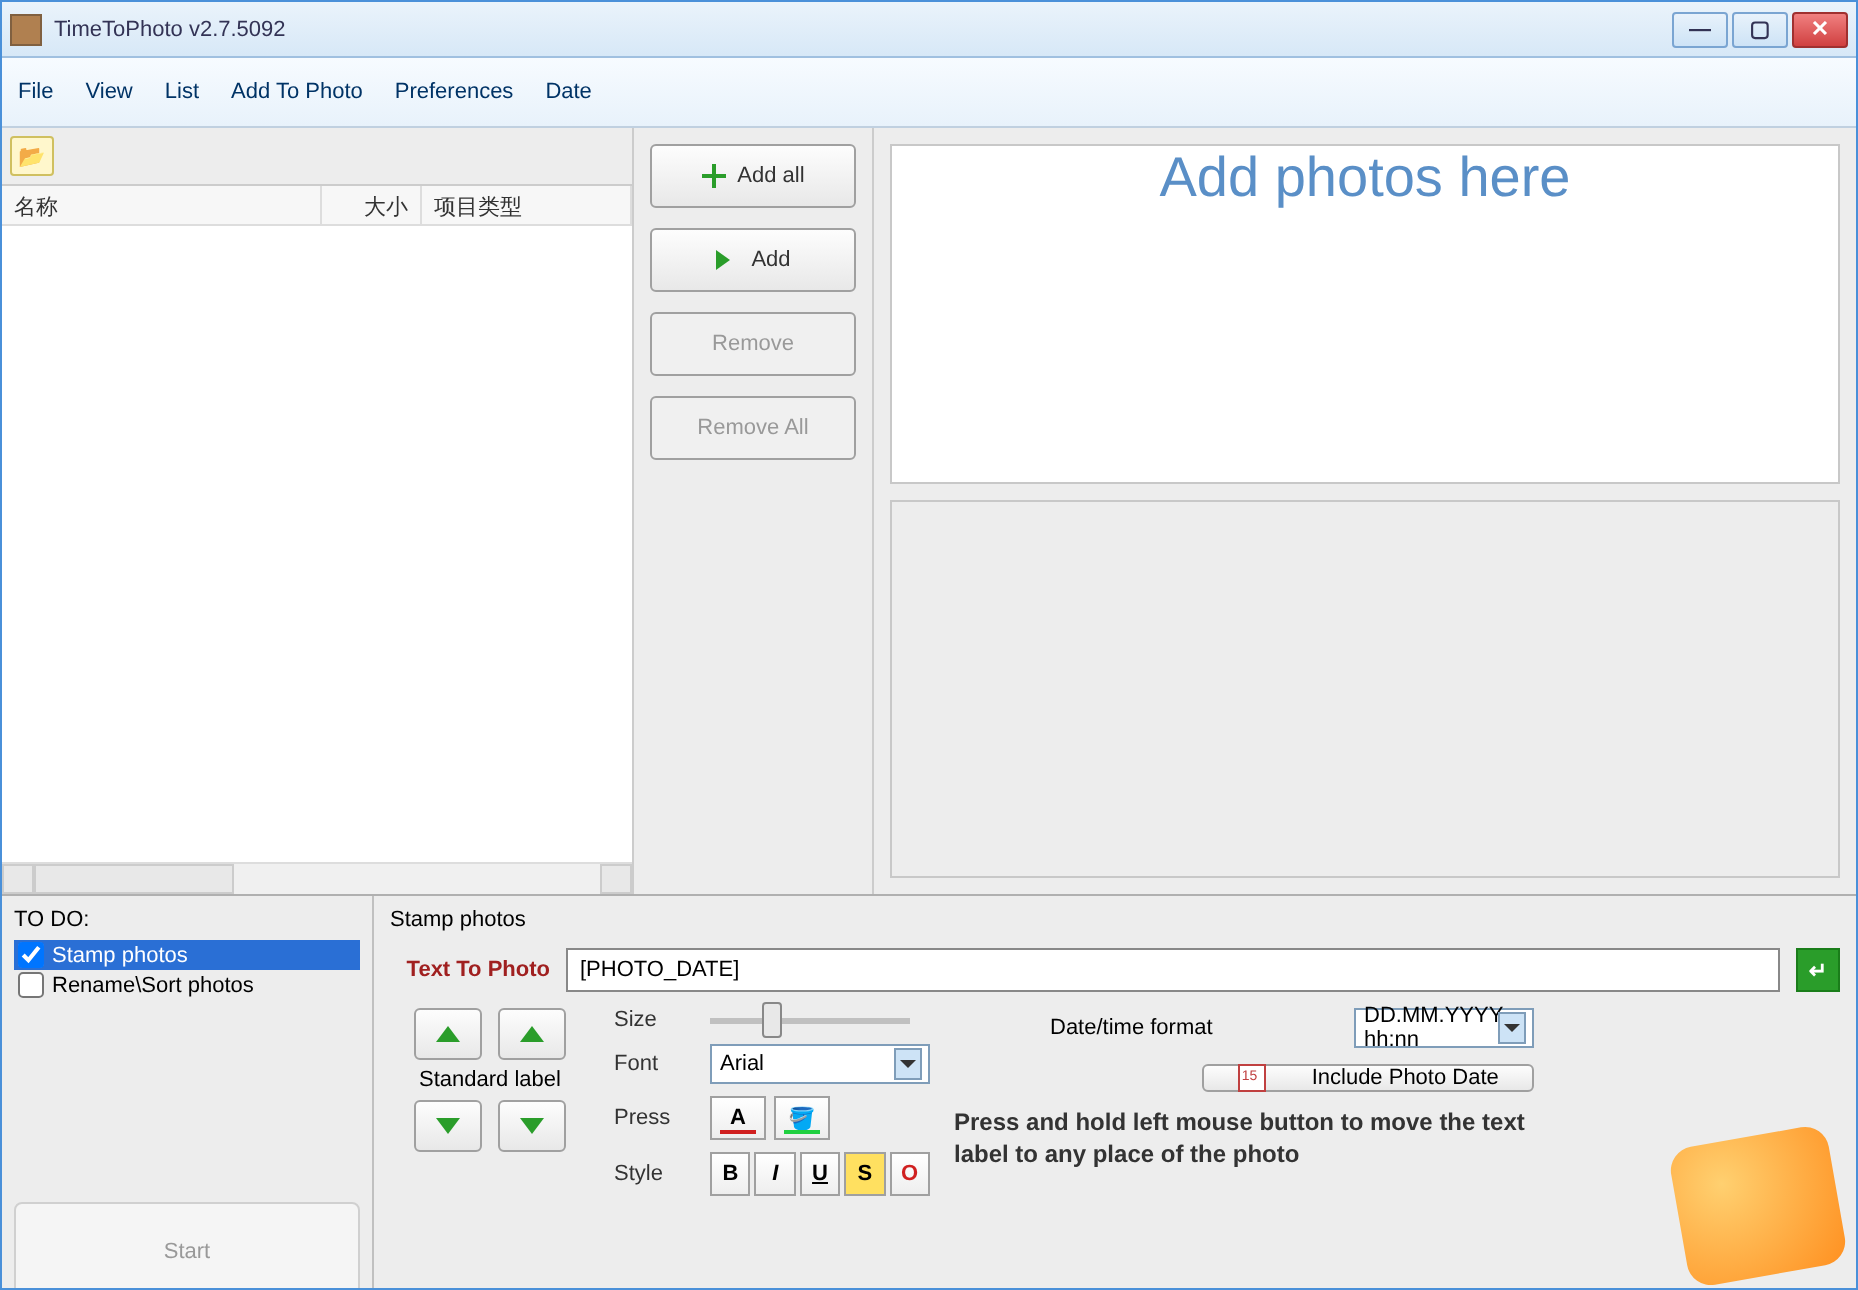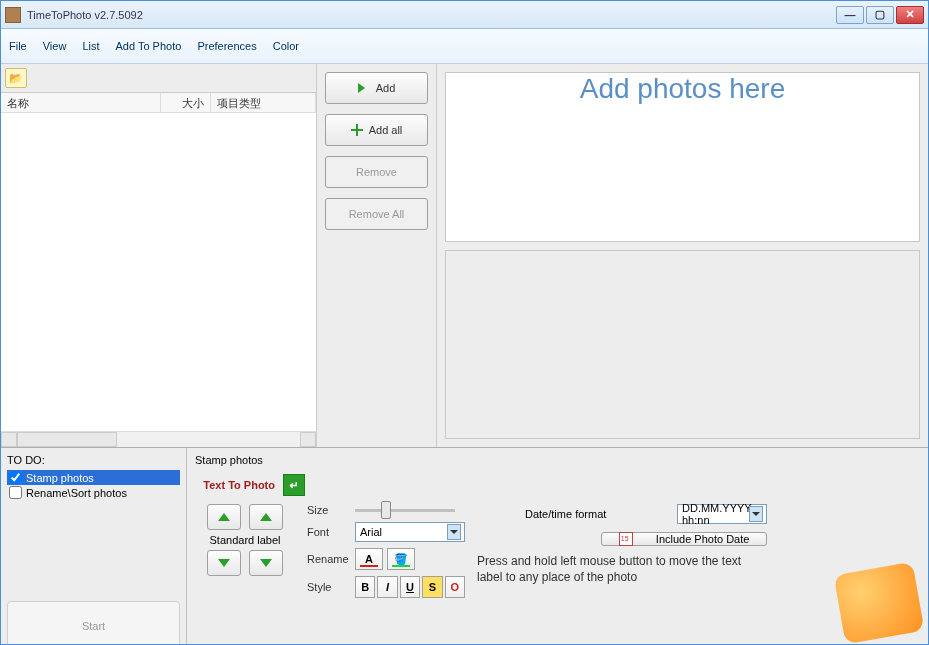--- a/index.html
+++ b/index.html
@@ -78,21 +78,21 @@
 .mini-btn .underline { position:absolute; bottom:2px; left:4px; right:4px; height:2px; }
 .style-btns { display:flex; gap:2px;}
 .style-btns .mini-btn { width:24px; }
 
 .dt-section { width:290px; }
 .dt-row { display:flex; align-items:center; gap:8px; margin-bottom:8px;padding-left:48px;}
 .dt-combo { flex:1;margin-left:44px; }
 .wide-btn { height:14px; width:100%; border:1px solid #a0a0a0; background:linear-gradient(#fdfdfd,#e8e8e8); border-radius:3px; display:flex; align-items:center; justify-content:center; gap:23px;}
 .cal-icon { width:14px; height:14px; background:#fff; border:1px solid #c04040; position:relative;}
 .cal-icon::before{content:'15';position:absolute;font-size:7px;color:#c04040;left:1px;top:2px;}
-.hint-text { font-weight:normal; color:#333; font-size:12px; line-height:1.3; margin-top:4px;}
+.hint-text { font-weight:bold; color:#333; font-size:12px; line-height:1.3; margin-top:4px;}
 
 .logo-art { position:absolute; right:4px; bottom:4px; width:90px; height:90px; }
 .logo-art .blob { width:80px; height:70px; background:radial-gradient(circle at 30% 30%, #ffd070, #ff9020); border-radius:12px; transform:rotate(-10deg); position:absolute; top:5px; left:5px;}
 </style>
 </head>
 <body>
 
 <div class="titlebar">
   <div class="app-icon"></div>
   <div class="title">TimeToPhoto v2.7.5092</div>
@@ -100,21 +100,21 @@
   <div class="win-btn">▢</div>
   <div class="win-btn close">✕</div>
 </div>
 
 <div class="menubar">
   <span>File</span>
   <span>View</span>
   <span>List</span>
   <span>Add To Photo</span>
   <span>Preferences</span>
-  <span>Color</span>
+  <span>Date</span>
 </div>
 
 <div class="main-area">
   <div class="left-panel">
     <div class="path-bar">
       <div class="path-up">
         <span style="color:#a08020;">📂</span>
       </div>
     </div>
     <div class="columns">
@@ -126,26 +126,26 @@
     <div class="scrollbar-h">
       <div class="sb-btn"></div>
       <div class="sb-thumb"></div>
       <div style="flex:1"></div>
       <div class="sb-btn"></div>
     </div>
   </div>
 
   <div class="mid-panel">
     <div class="action-btn">
+      <div class="plus-icon"></div>
+      <span>Add all</span>
+    </div>
+    <div class="action-btn">
       <div class="arrow-right"></div>
       <span>Add</span>
-    </div>
-    <div class="action-btn">
-      <div class="plus-icon"></div>
-      <span>Add all</span>
     </div>
     <div class="action-btn disabled">
       <span>Remove</span>
     </div>
     <div class="action-btn disabled">
       <span>Remove All</span>
     </div>
   </div>
 
   <div class="right-panel">
@@ -170,20 +170,23 @@
     <div class="start-area">
       <span>Start</span>
     </div>
   </div>
 
   <div class="stamp-panel">
     <div class="stamp-title">Stamp photos</div>
 
     <div class="stamp-row">
       <div class="label-red">Text To Photo</div>
+      <div class="text-input">
+        <span>[PHOTO_DATE]</span>
+      </div>
       <div class="enter-btn">
         <span>↵</span>
       </div>
     </div>
 
     <div class="controls-row">
       <div class="std-places">
         <div class="arrow-btns">
           <div class="sq-btn">
               <div class="tri-up"></div>
@@ -208,21 +211,21 @@
         <div class="slider-wrap">
           <div class="slider-track">
               <div class="slider-thumb"></div>
             </div>
         </div>
         <div class="lbl">Font</div>
         <div class="combo">
           <span>Arial</span>
           <div class="arrow"></div>
         </div>
-        <div class="lbl">Rename</div>
+        <div class="lbl">Press</div>
         <div class="color-btns">
           <div class="mini-btn">A<div class="underline" style="background:#d02020"></div></div>
           <div class="mini-btn">
               <span>🪣</span>
               <div class="underline" style="background:#20d040"></div>
             </div>
         </div>
         <div class="lbl">Style</div>
         <div class="style-btns">
           <div class="mini-btn" style="color:#000">B</div>

